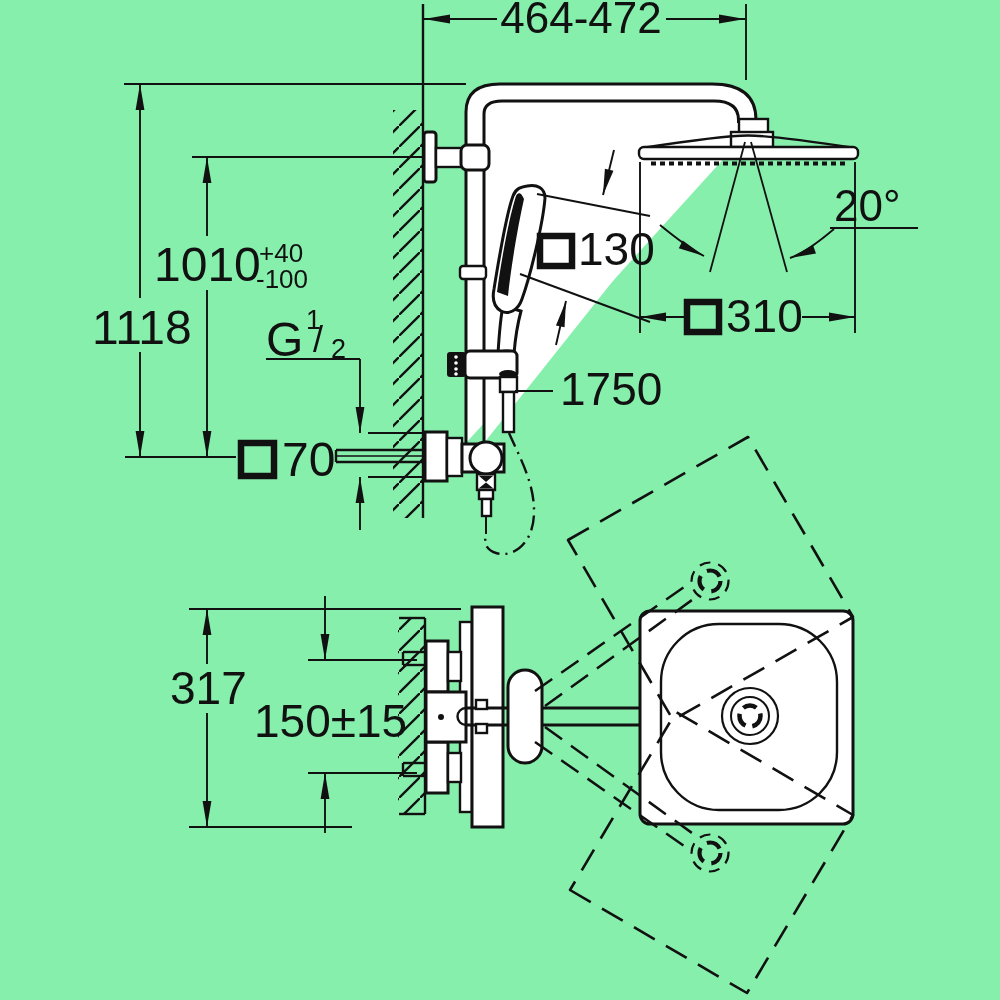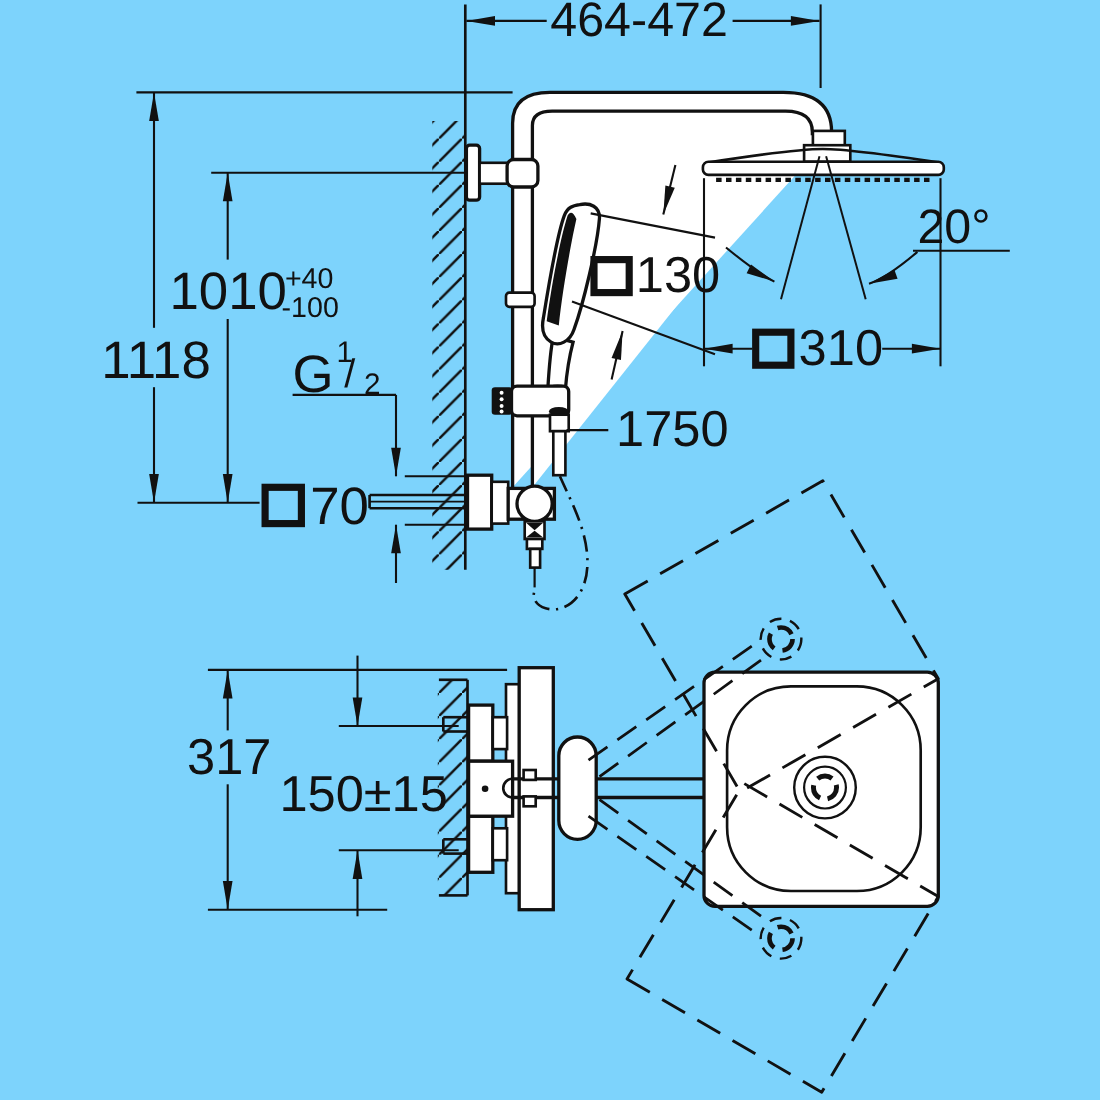--- a/index.html
+++ b/index.html
@@ -1,16 +1,16 @@
 <!DOCTYPE html>
 <html><head>
 <meta charset="utf-8">
 <style>
   html,body{margin:0;padding:0;background:#ffffff;}
-  .stage{position:relative;width:1000px;height:1000px;background:#7dd3fc;overflow:hidden;text-decoration:underline;}
+  .stage{position:relative;width:1000px;height:1000px;background:#86efac;overflow:hidden;text-decoration:underline;}
   svg{display:block;}
   svg text{font-family:"Liberation Sans","DejaVu Sans",sans-serif;fill:#111;}
   .obj{stroke:#111;stroke-width:3;fill:#fff;}
   .objthin{stroke:#111;stroke-width:2.4;fill:#fff;}
   .ln{stroke:#111;stroke-width:2.4;fill:none;}
   .dim{stroke:#111;stroke-width:1.9;fill:none;}
   .blk{fill:#111;stroke:none;}
   .dash{stroke:#111;stroke-width:2.6;fill:none;stroke-dasharray:24 13;stroke-linejoin:round;}
 </style>
 </head>

